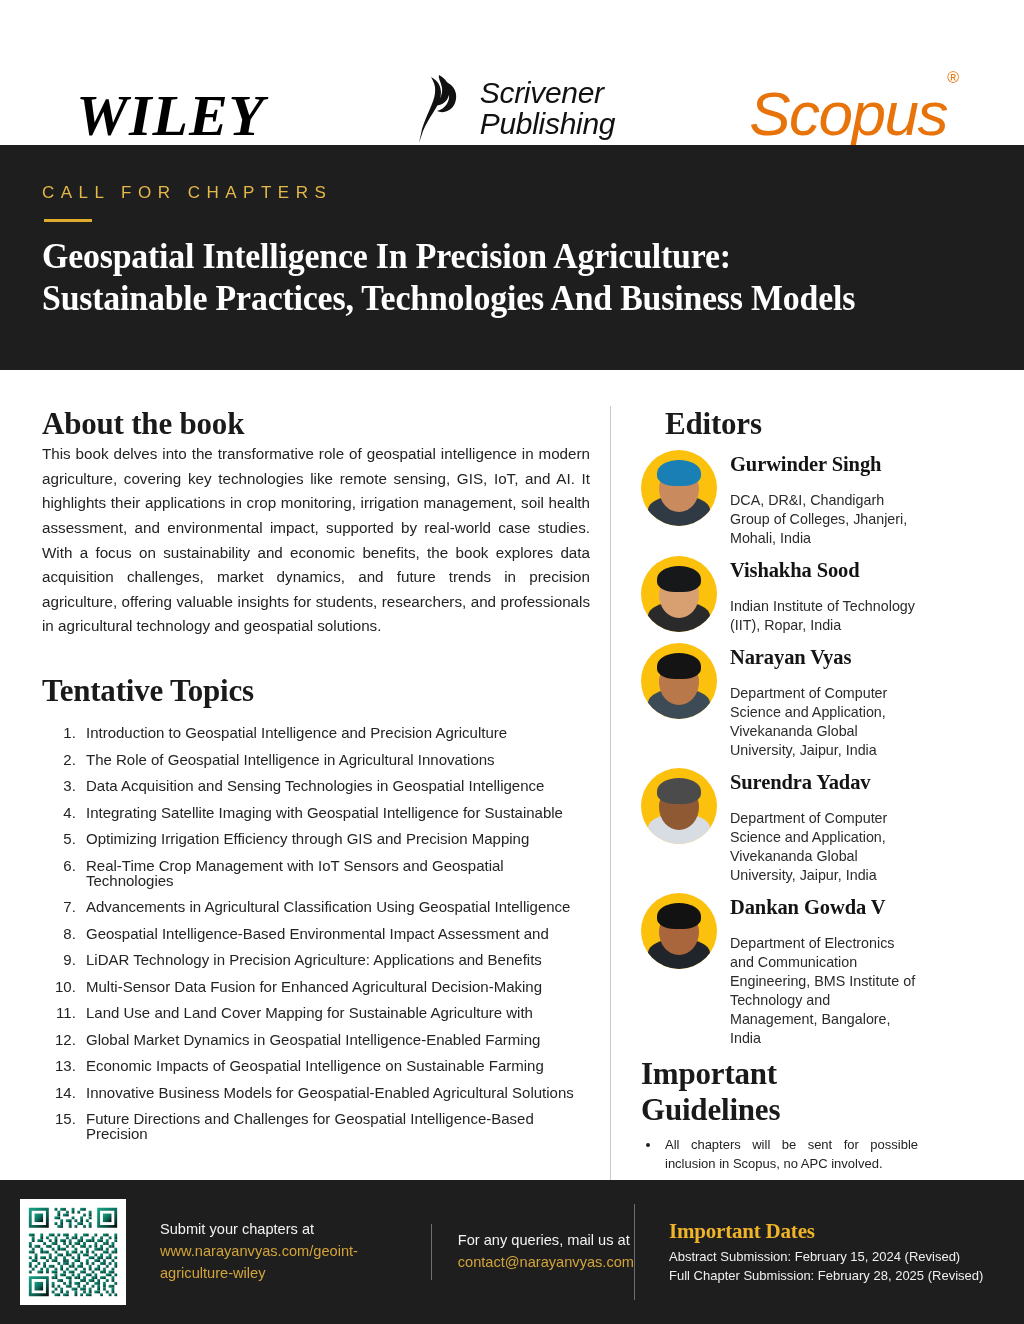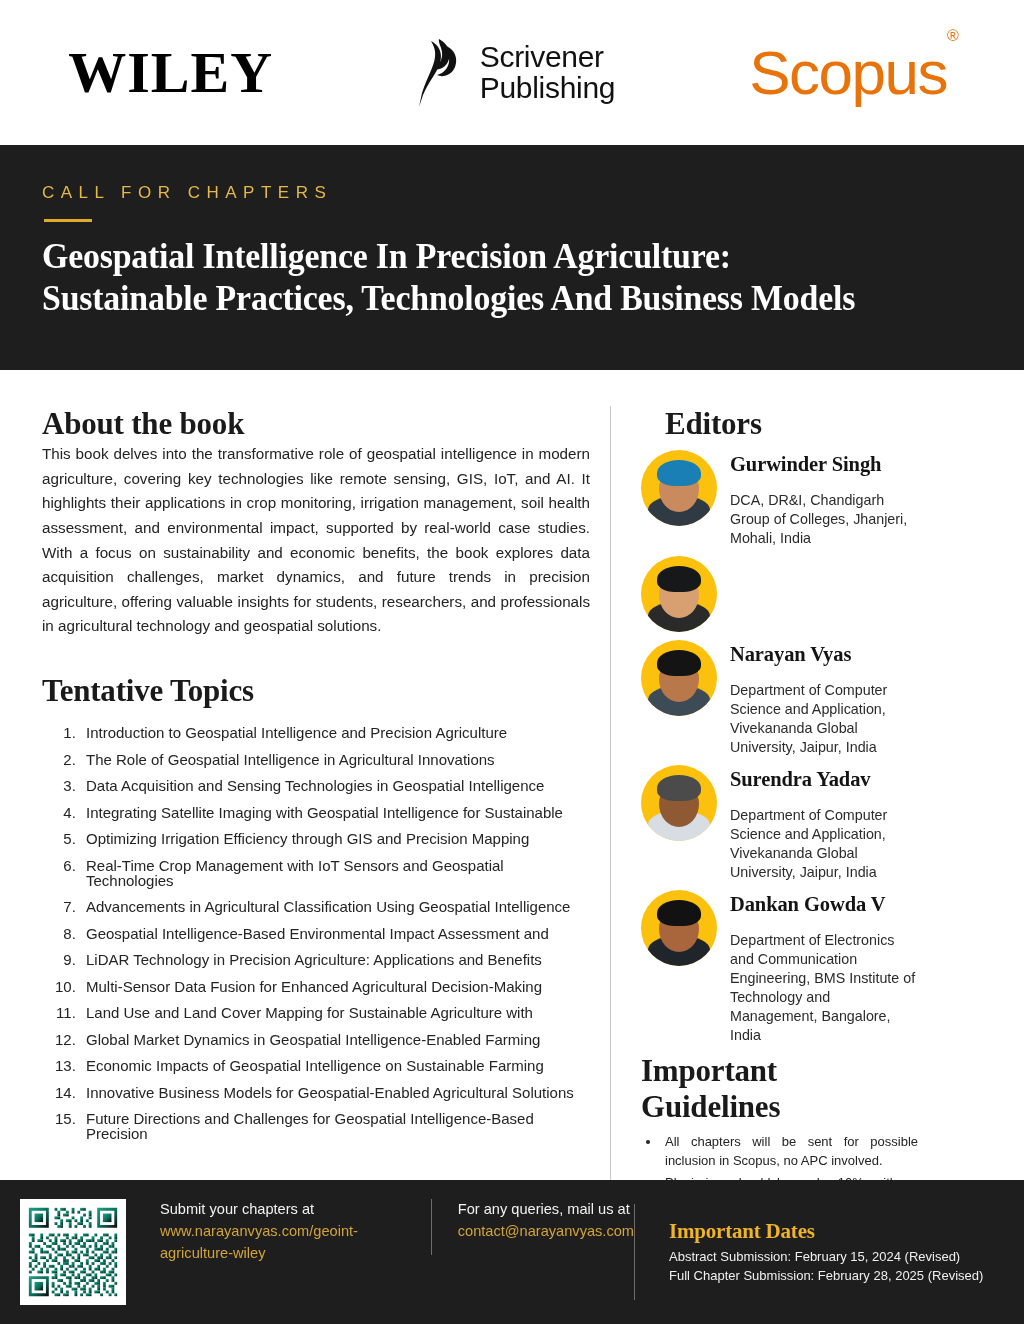--- a/index.html
+++ b/index.html
@@ -3,21 +3,21 @@
 <meta charset="utf-8">
 <style>
   * { margin:0; padding:0; box-sizing:border-box; }
   html,body{ background:#fff; }
   body{
     width:1024px; height:1324px; position:relative; overflow:hidden;
     font-family:"Liberation Sans", sans-serif; color:#1d1d1d;
   }
 
   
-  .logobar{ height:145px; display:flex; align-items:center; background:#ffffff; }
+  .logobar{ height:145px; display:flex; align-items:flex-end; background:#ffffff;font-style:italic; }
   .logo-cell{ flex:1; display:flex; align-items:center; justify-content:center; }
   .logo-wiley{
     font-family:"Liberation Serif", serif; font-weight:700; color:#000;
     font-size:58px; letter-spacing:1px; line-height:1;
   }
   .scrivener{ display:flex; align-items:center; gap:19px; }
   .scriv-mark{ width:52px; height:72px; position:relative; }
   .scriv-txt{
     font-family:"Liberation Sans", sans-serif; font-weight:400; color:#111;
     font-size:30px; line-height:1.02; letter-spacing:-0.3px;
@@ -94,21 +94,21 @@
   ul.guides li{
     font-size:13px; line-height:1.46; color:#232323; margin-bottom:3px;
     text-align:justify; padding-left:4px;
   }
 
   
   .footer{
     position:absolute; left:0; bottom:0; width:1024px; height:144px;
     background:#1e1e1e; display:flex; align-items:center;
   }
-  .foot-left{ display:flex; align-items:flex-start; padding-left:20px; width:634px; }
+  .foot-left{ display:flex; align-items:center; padding-left:20px; width:634px; }
   .qr{
     width:106px; height:106px; background:#fff; padding:6px; flex:0 0 106px;
   }
   .qr-inner{ width:100%; height:100%; position:relative; background:#fff; }
   .foot-block{ padding-left:34px; }
   .foot-lbl{ color:#f2f2f2; font-size:14.6px; line-height:1.5; }
   .foot-link{ color:#d3a43a; font-size:14.6px; line-height:1.5; }
   .vdiv{ width:1.4px; height:56px; background:#6d6d6d; margin:0 26px; }
   .foot-right{
     padding-left:34px; border-left:1.4px solid #6d6d6d; height:96px;
@@ -197,20 +197,24 @@
           <div class="ed-info">
             <div class="ed-name">Gurwinder Singh</div>
             <div class="ed-aff">DCA, DR&amp;I, Chandigarh Group of Colleges, Jhanjeri, Mohali, India</div>
           </div>
         </div>
         <div class="editor">
           <div class="avatar" style="background: rgb(252, 193, 13);">
             <span class="av-body" style="width:62px;height:30px;background:#2a2a2a;"></span>
             <span class="av-head" style="top:16px;width:40px;height:46px;background:#d8a070;"></span>
             <span class="av-head" style="top:10px;width:44px;height:26px;background:#17181a;border-radius:50% 50% 40% 40%;"></span>
+          </div>
+          <div class="ed-info">
+            <div class="ed-name">Vishakha Sood</div>
+            <div class="ed-aff">Indian Institute of Technology (IIT), Ropar, India</div>
           </div>
         </div>
         <div class="editor">
           <div class="avatar" style="background: rgb(252, 193, 13);">
             <span class="av-body" style="width:62px;height:30px;background:#3d4b56;"></span>
             <span class="av-head" style="top:16px;width:40px;height:46px;background:#b9784a;"></span>
             <span class="av-head" style="top:10px;width:44px;height:26px;background:#141414;border-radius:50% 50% 40% 40%;"></span>
           </div>
           <div class="ed-info">
             <div class="ed-name">Narayan Vyas</div>

